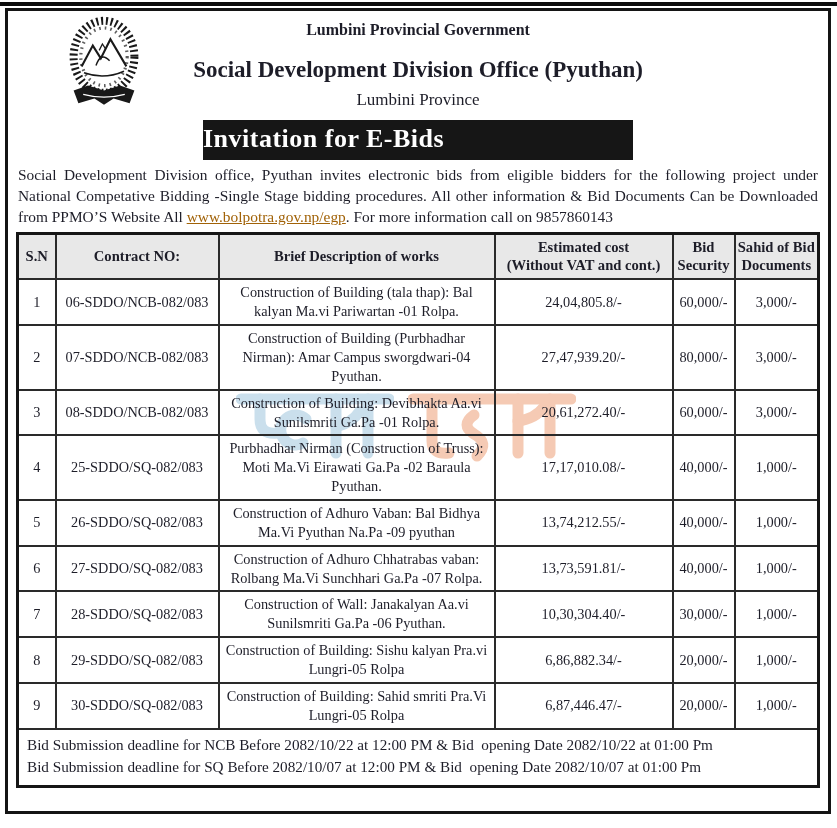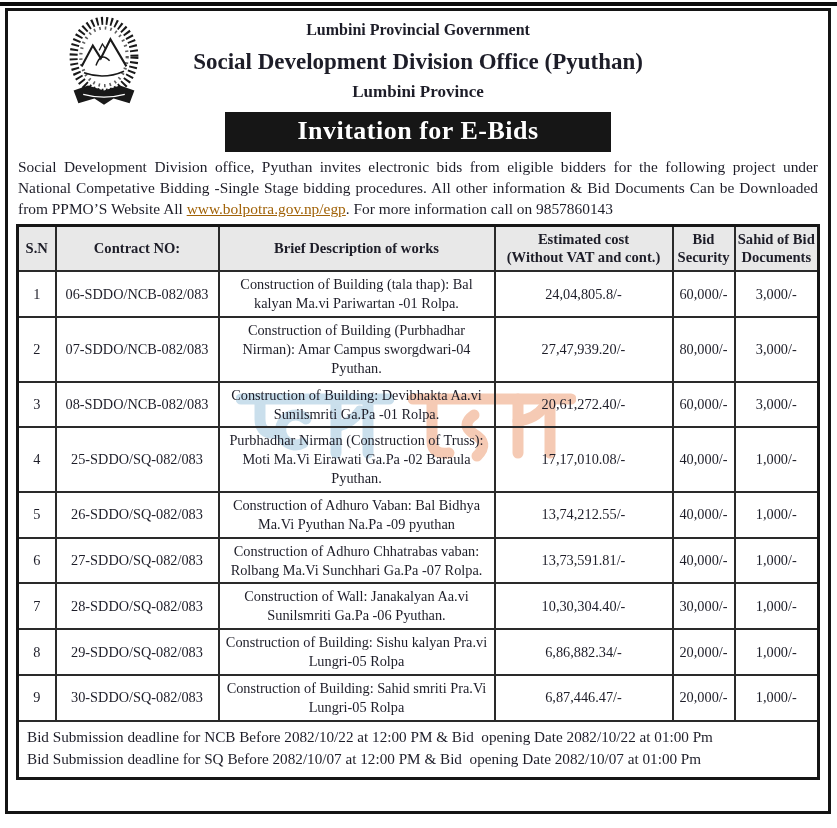--- a/index.html
+++ b/index.html
@@ -20,26 +20,26 @@
     position: absolute; left: 228px; top: 378px; z-index: 0;
     display: flex; gap: 14px; align-items: flex-start; opacity: 0.55;
     pointer-events: none;
   }
 
   
   .letterhead { position: relative; text-align: center; padding-top: 7px; }
   .emblem { position: absolute; left: 48px; top: 4px; }
   .gov-line-sm  { font-weight: bold; font-size: 16px;   line-height: 1.25; margin-top: 2px; }
   .gov-line-md  { font-weight: bold; font-size: 17.5px; line-height: 1.25; margin-top: 3px; }
-  .gov-line-lg  { font-weight: bold; font-size: 23px;   line-height: 1.25; margin-top: 8px; }
-  .gov-line-end { font-weight: bold; font-size: 17px;   line-height: 1.25; margin-top: 4px; }
+  .gov-line-lg  { font-weight: bold; font-size: 23px;   line-height: 1.25; margin-top: 16px; }
+  .gov-line-end { font-weight: normal; font-size: 17px;   line-height: 1.25; margin-top: 4px; }
 
   .banner {
-    width: 386px; margin: 10px auto 0; background: #161616; color: #ffffff;
-    text-align: center; font-weight: bold; font-size: 26px; padding: 4px 0 6px;
+    width: 430px; margin: 10px auto 0; background: #161616; color: #ffffff;
+    font-weight: bold; font-size: 26px; padding: 4px 0 6px;
     letter-spacing: 0.5px;
   }
   .publication { text-align: center; font-weight: bold; font-size: 18.5px; margin-top: 7px; }
 
   .intro { font-size: 15.4px; line-height: 1.36; text-align: justify; margin: 5px 2px 4px; }
   .intro a { color: #a16207; text-decoration: underline; cursor: pointer; }
 
   
   table { width: 100%; border-collapse: collapse; border: 3px solid #161616; }
   th, td { border: 2px solid #2a2a2a; }

